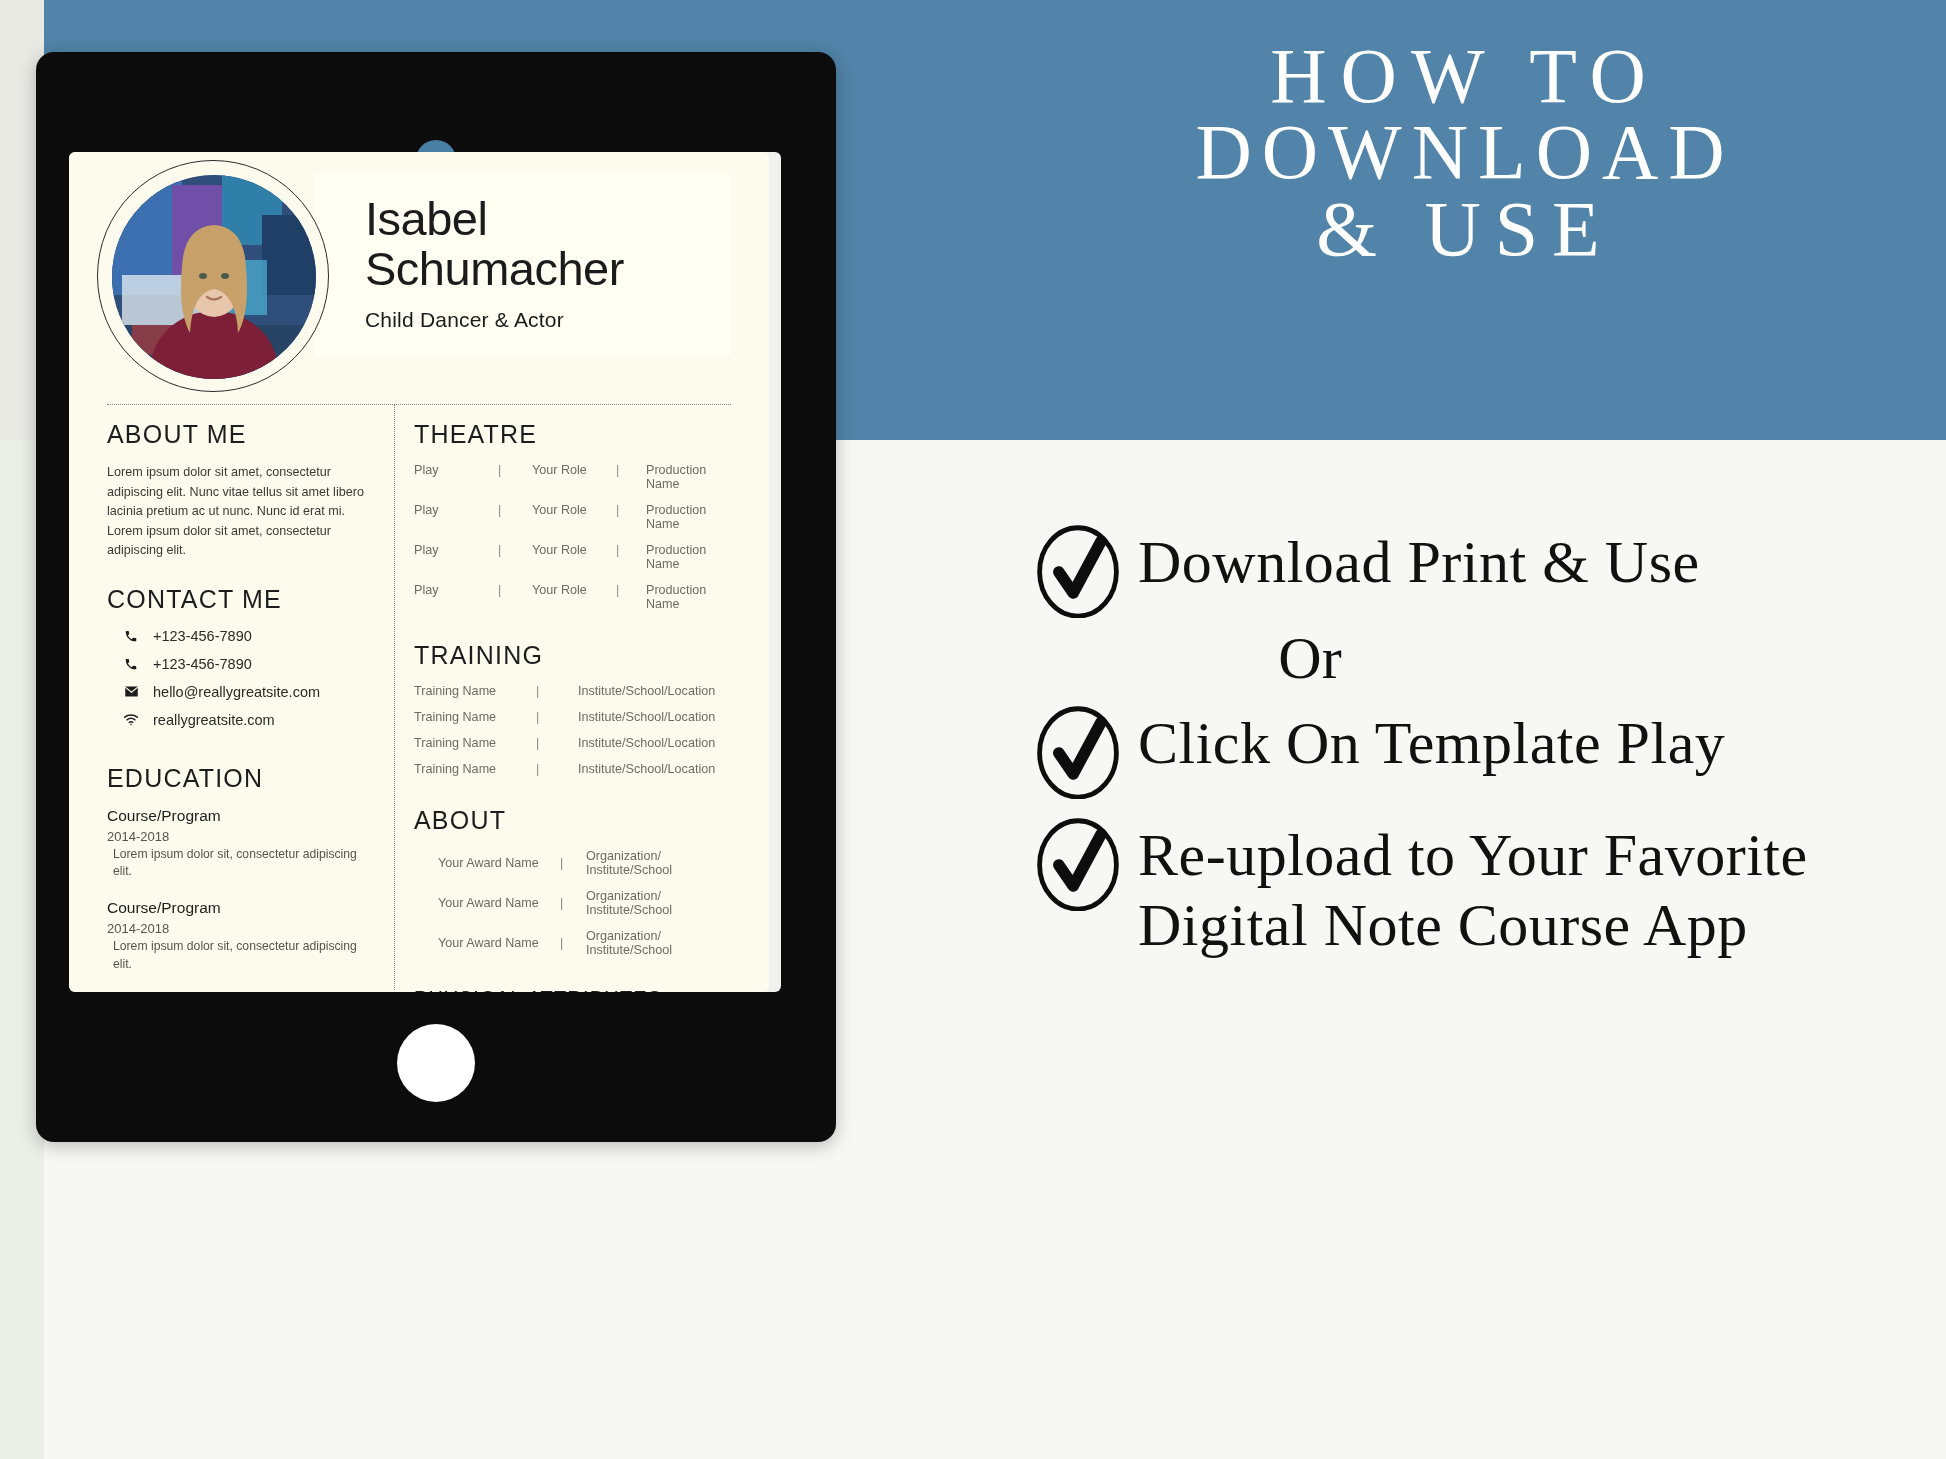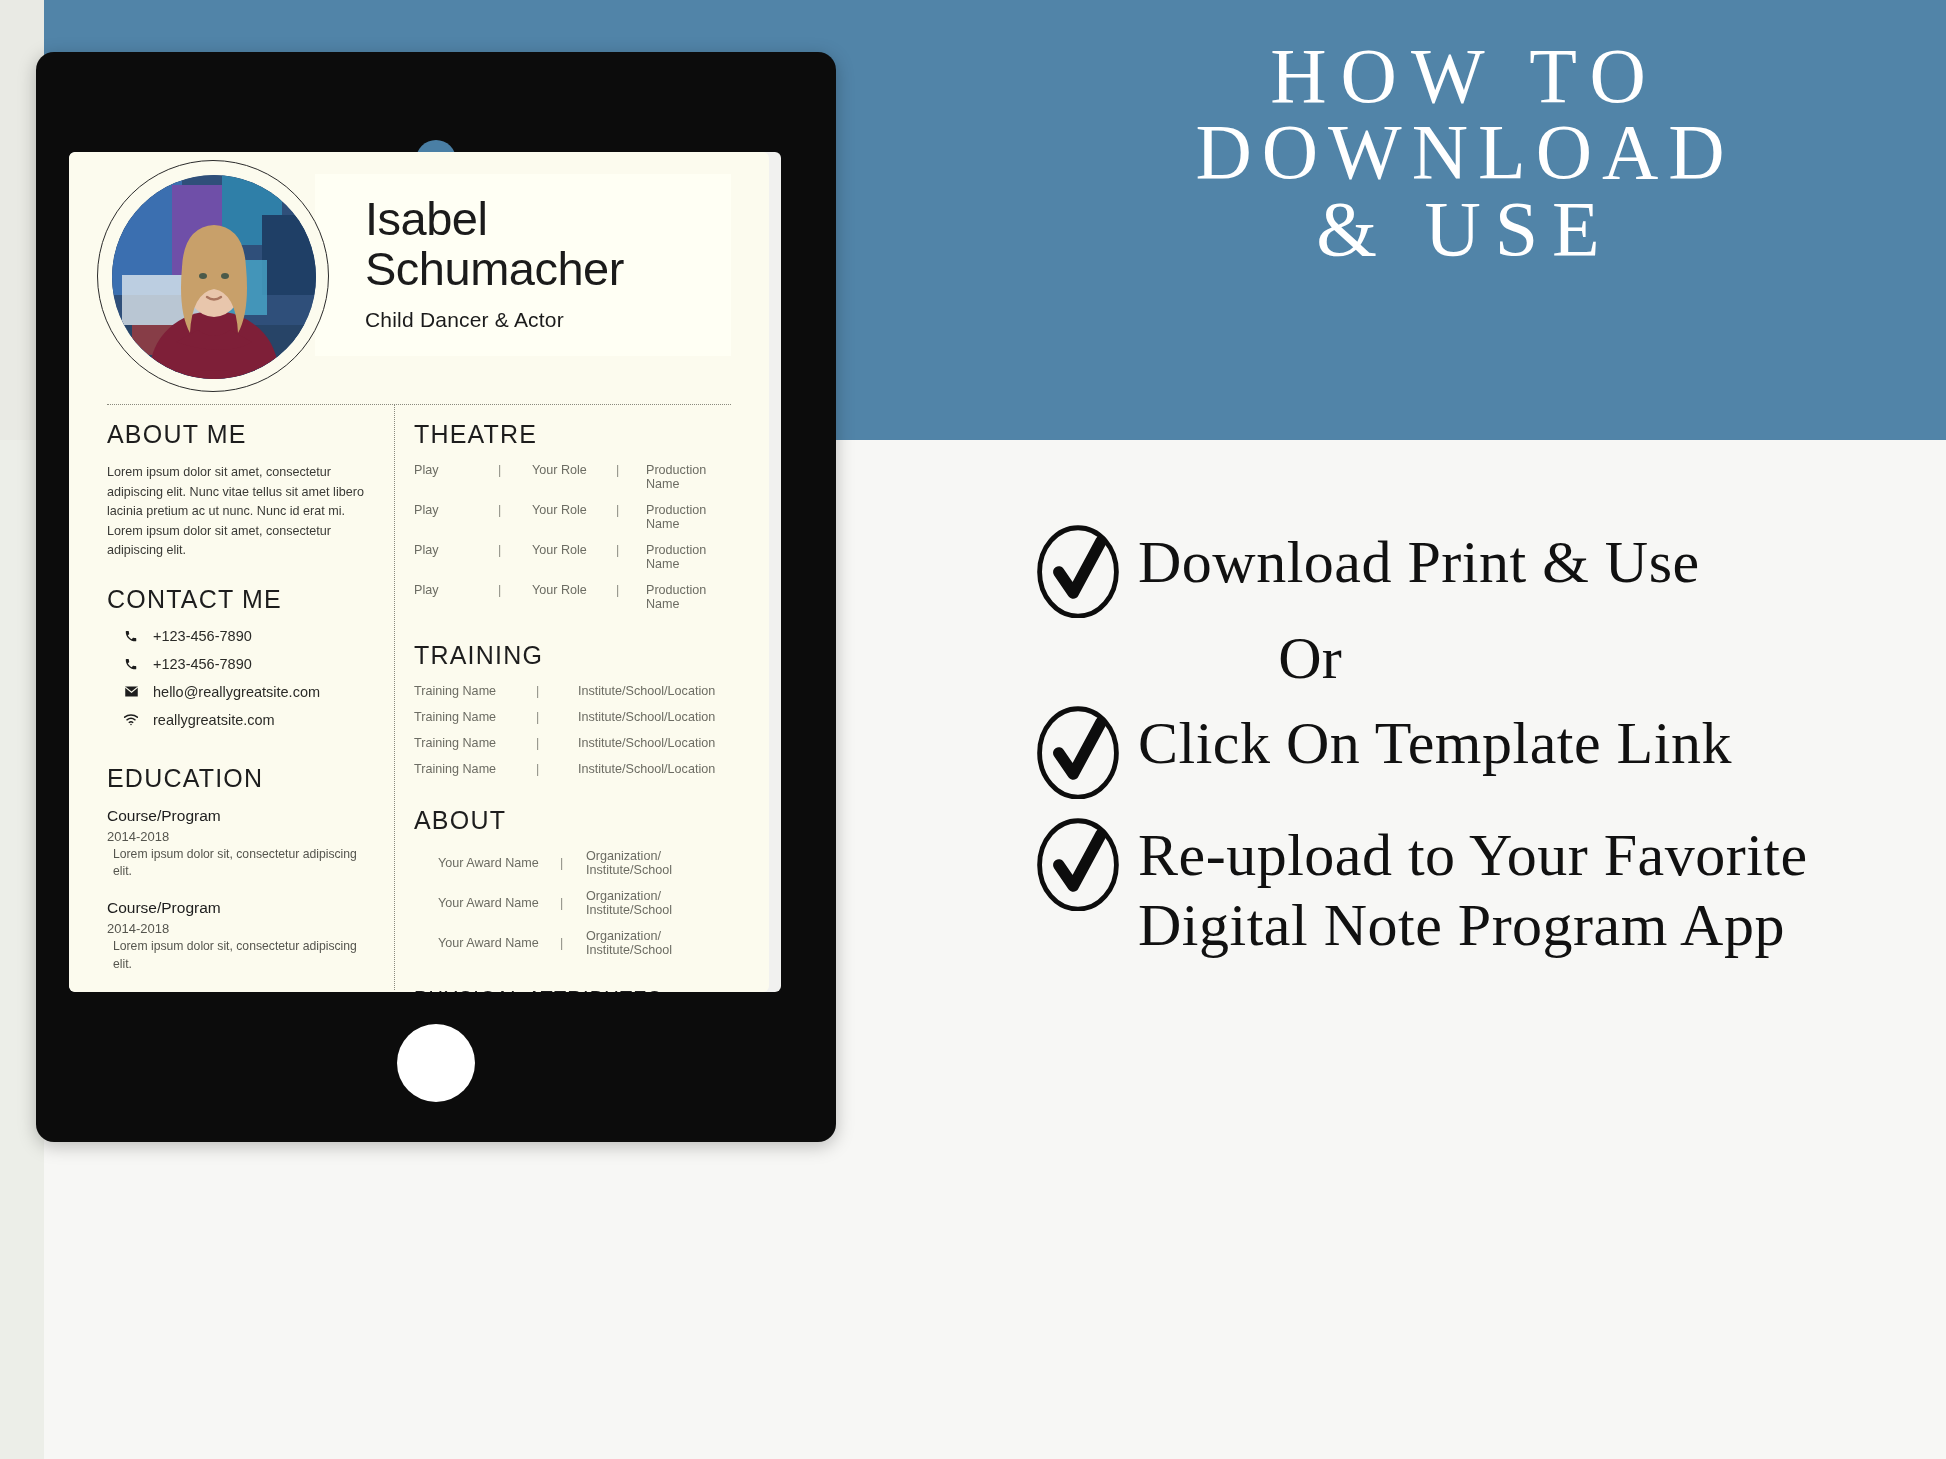--- a/index.html
+++ b/index.html
@@ -332,33 +332,33 @@
 
   <div class="or-line">Or</div>
 
   <div class="check-row">
     <span class="check-mark">
       <svg viewBox="0 0 100 100">
         <ellipse cx="50" cy="52" rx="40" ry="46" fill="none" stroke="#0d0d0d" stroke-width="5"></ellipse>
         <path d="M30 52 L45 74 L74 20" fill="none" stroke="#0d0d0d" stroke-width="12" stroke-linecap="round" stroke-linejoin="round"></path>
       </svg>
     </span>
-    <span class="check-text">Click On Template Link</span>
+    <span class="check-text">Click On Template Play</span>
   </div>
 
 
   <div class="check-row" style="margin-top:14px;">
     <span class="check-mark">
       <svg viewBox="0 0 100 100">
         <ellipse cx="50" cy="52" rx="40" ry="46" fill="none" stroke="#0d0d0d" stroke-width="5"></ellipse>
         <path d="M30 52 L45 74 L74 20" fill="none" stroke="#0d0d0d" stroke-width="12" stroke-linecap="round" stroke-linejoin="round"></path>
       </svg>
     </span>
     <span class="check-text" style="white-space:pre-line;">Re-upload to Your Favorite
-Digital Note Program App</span>
+Digital Note Course App</span>
   </div>
 
 </div>
 
 <div class="tablet">
   <div class="tablet-cam"></div>
   <div class="tablet-home"></div>
 
   <div class="tablet-screen">
     <div class="resume">

